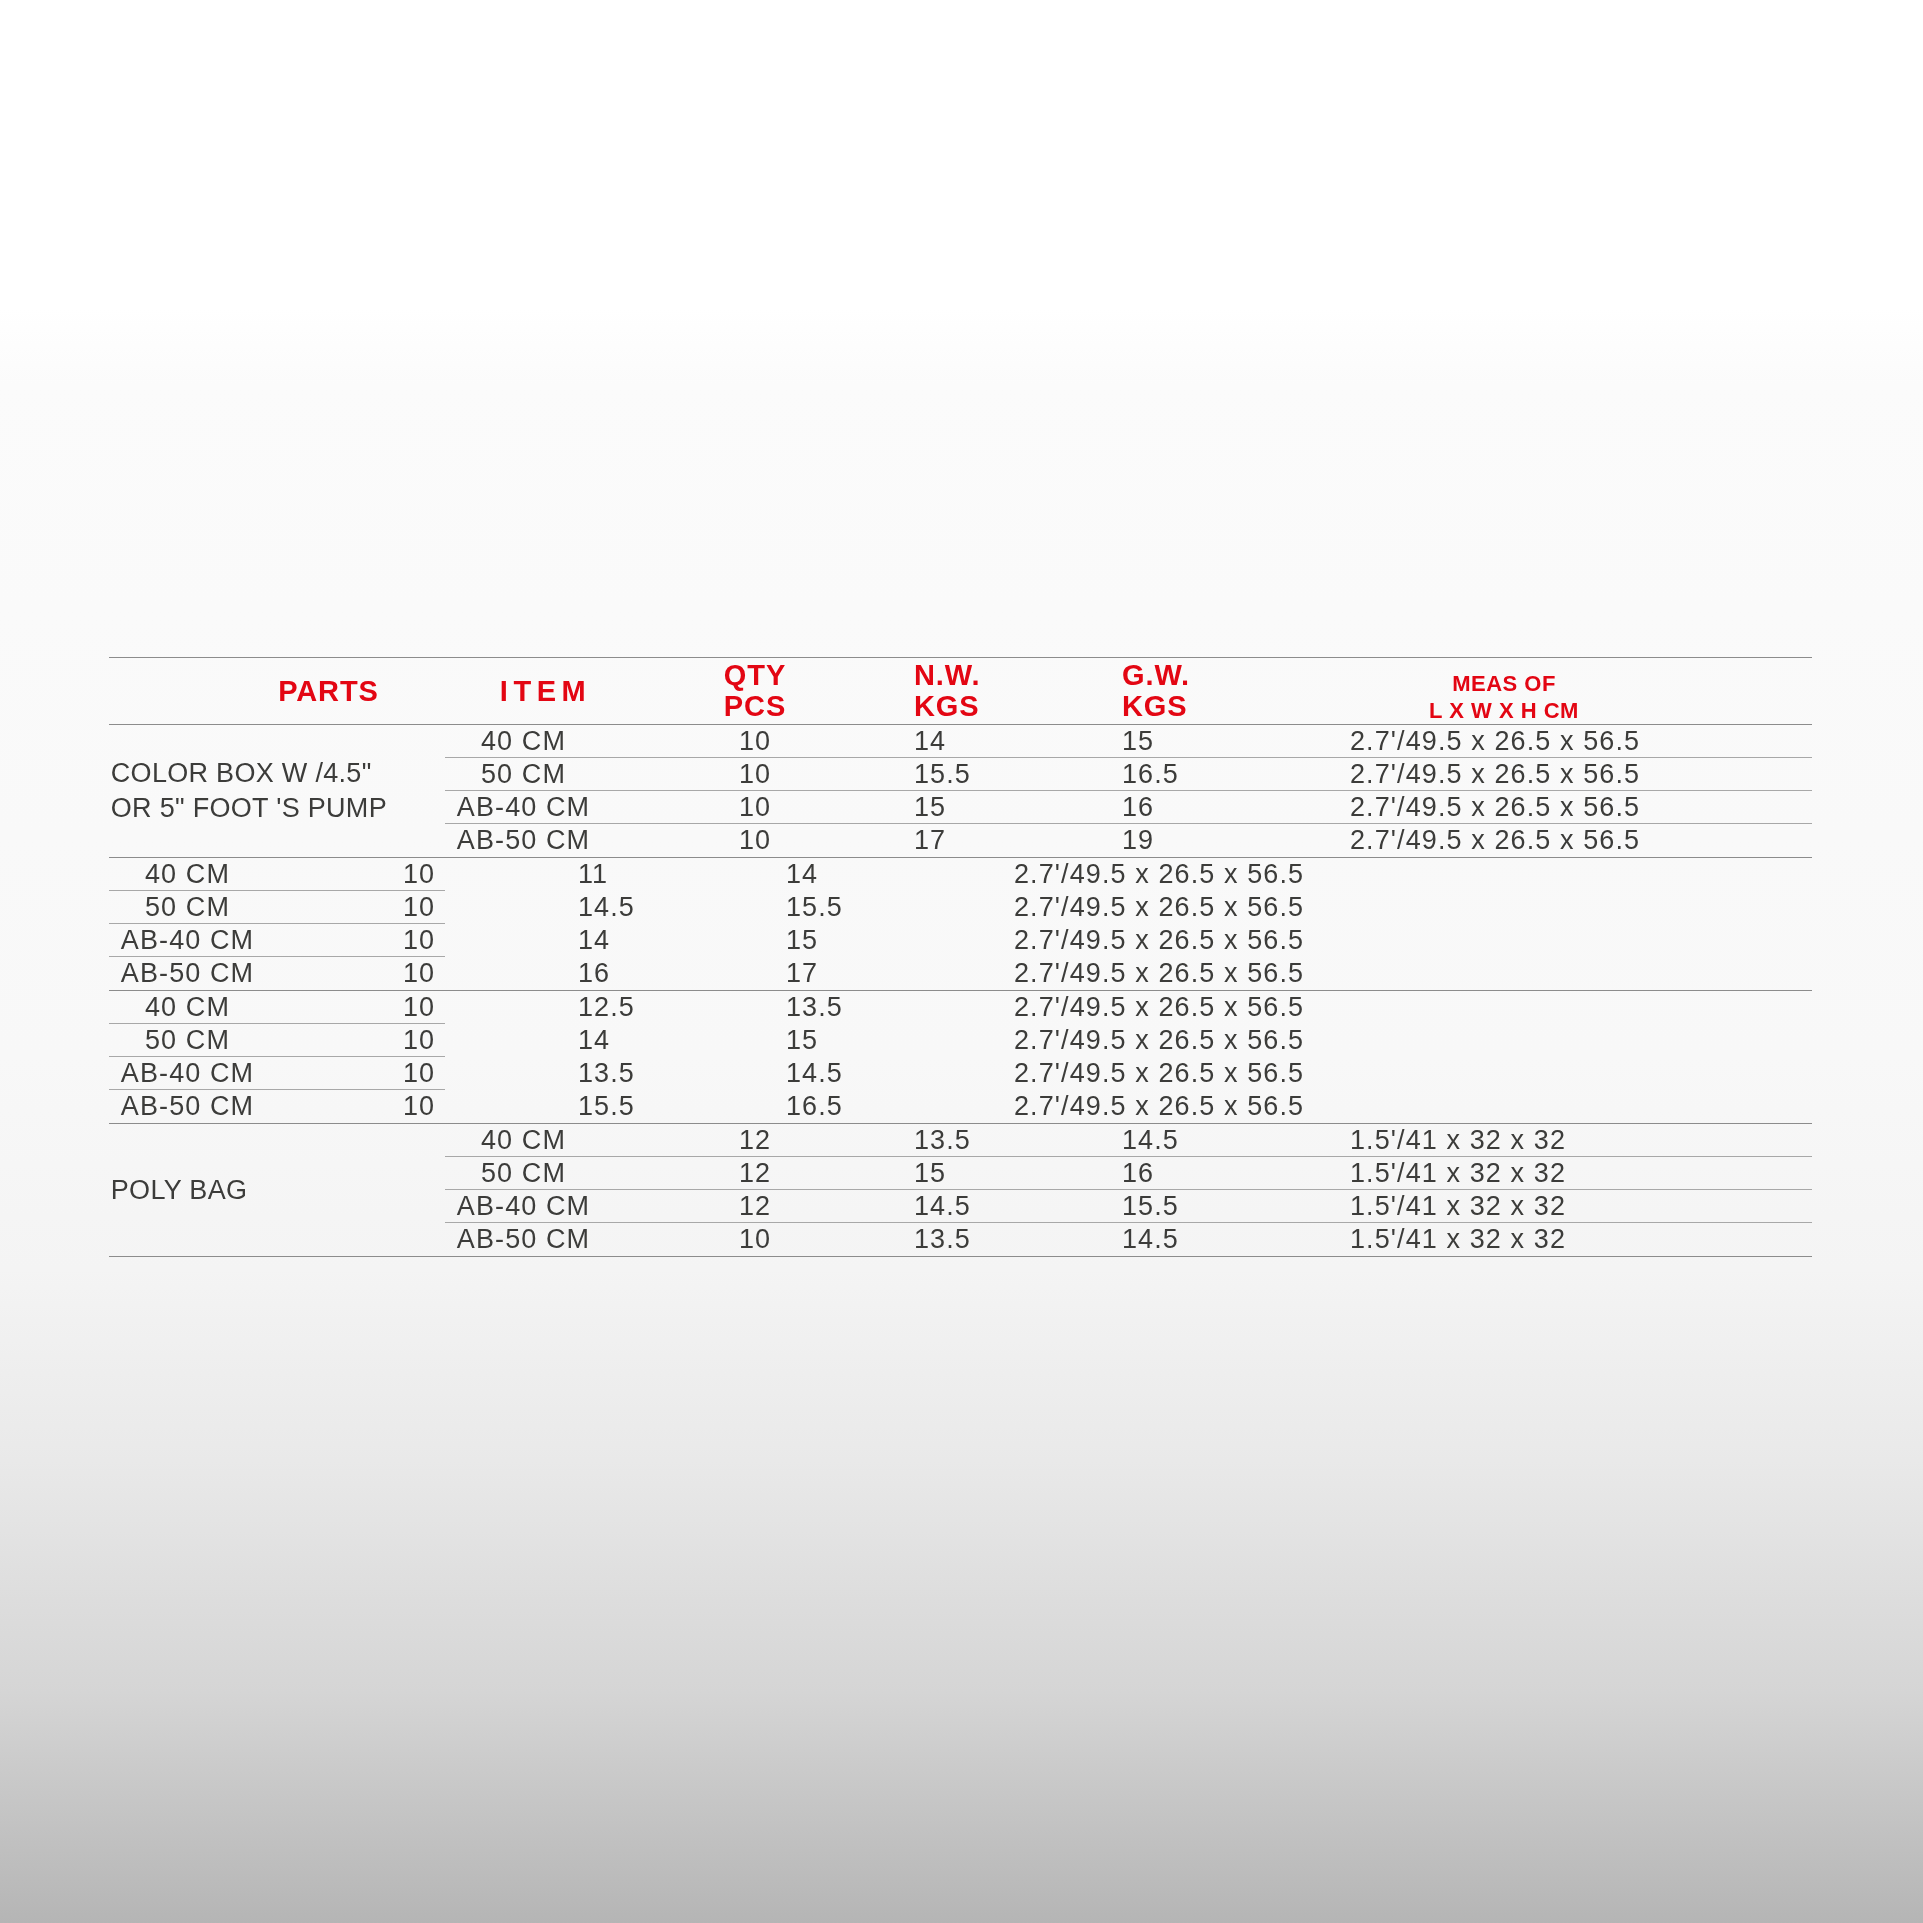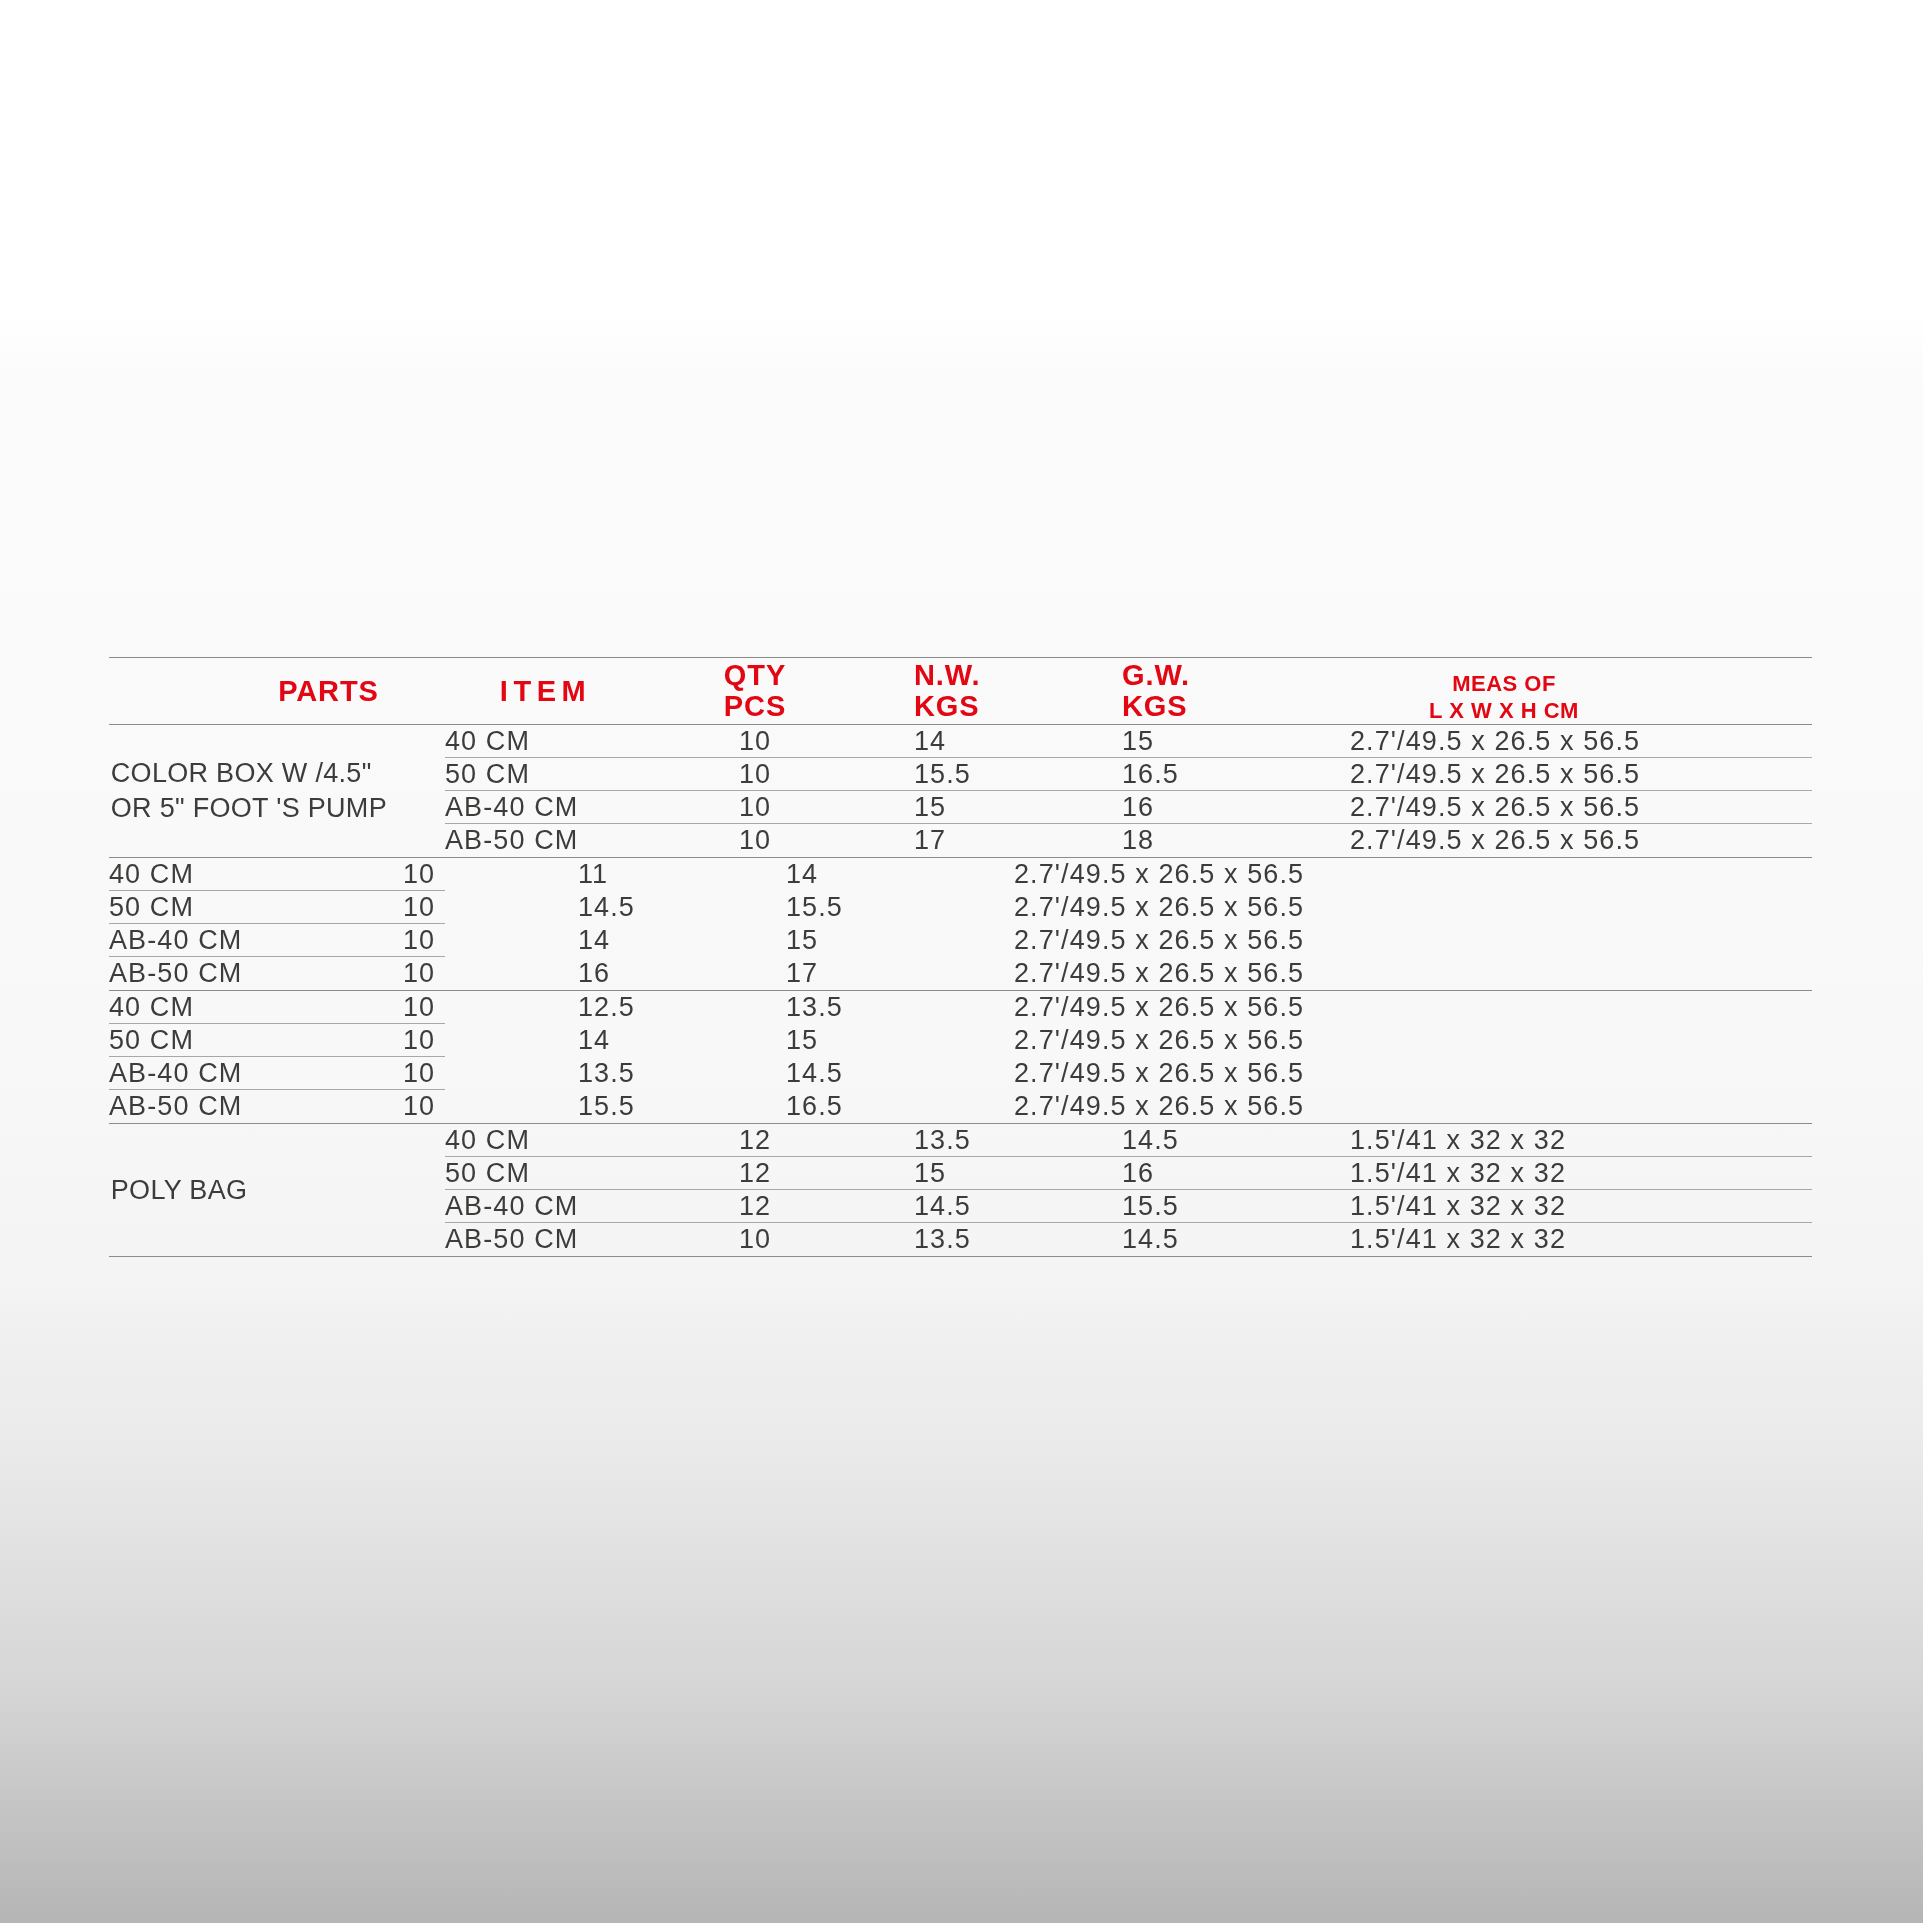--- a/index.html
+++ b/index.html
@@ -49,21 +49,21 @@
   .group-rows { display: block; }
   .row {
     display: grid;
     grid-template-columns: 201px 218px 207px 212px 529px;
     height: 33px; box-sizing: border-box;
     align-items: center;
     color: var(--text);
     font-size: 27px; letter-spacing: 1.1px;
   }
   .row:not(:last-child) { border-bottom: 1.8px solid var(--line-light); }
-  .c-item { text-align: left; padding-right: 44px; }
+  .c-item { text-align: center; padding-right: 44px; }
   .c-qty  { text-align: center; }
   .c-nw   { padding-left: 50px; }
   .c-gw   { padding-left: 51px; }
   .c-meas { padding-left: 67px; }
 </style>
 </head>
 <body>
 
 <div class="canvas">
   <div class="spec-table">
@@ -119,21 +119,21 @@
     <div class="cell c-qty">10</div>
     <div class="cell c-nw">15</div>
     <div class="cell c-gw">16</div>
     <div class="cell c-meas">2.7'/49.5 x 26.5 x 56.5</div>
   </div>
 
   <div class="row">
     <div class="cell c-item">AB-50 CM</div>
     <div class="cell c-qty">10</div>
     <div class="cell c-nw">17</div>
-    <div class="cell c-gw">18</div>
+    <div class="cell c-gw">19</div>
     <div class="cell c-meas">2.7'/49.5 x 26.5 x 56.5</div>
   </div>
 </div>
   </div>
 
   <div class="group">
     <div class="group-rows">
   <div class="row">
     <div class="cell c-item">40 CM</div>
     <div class="cell c-qty">10</div>

